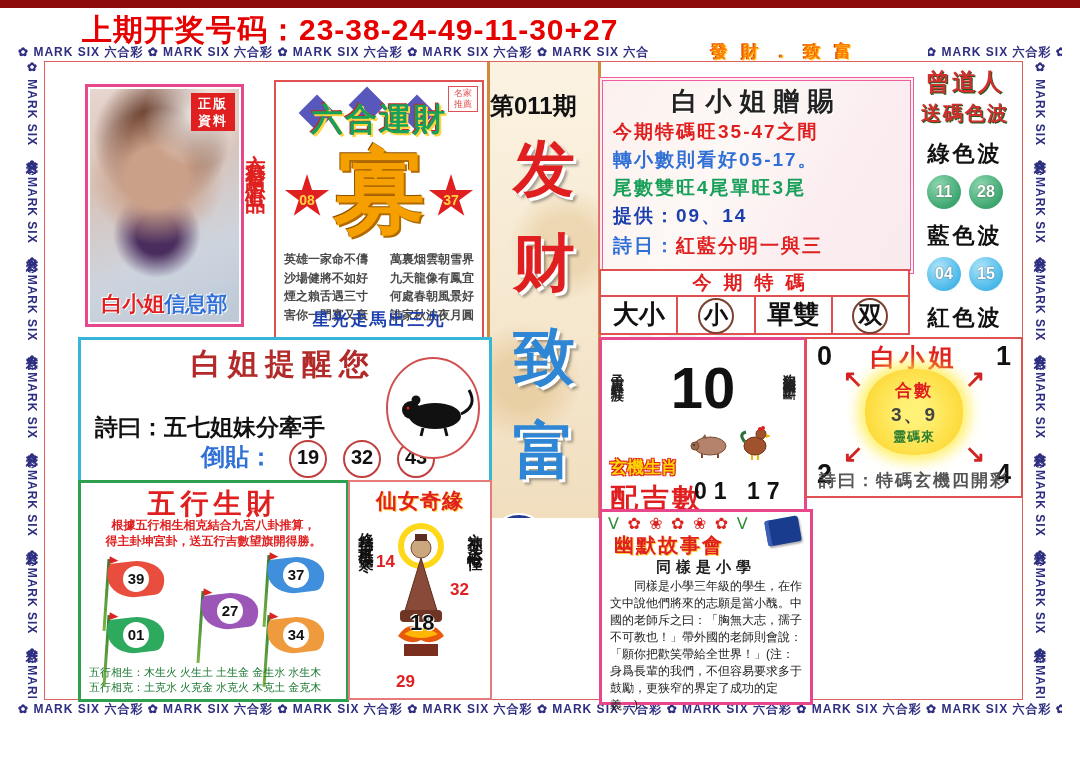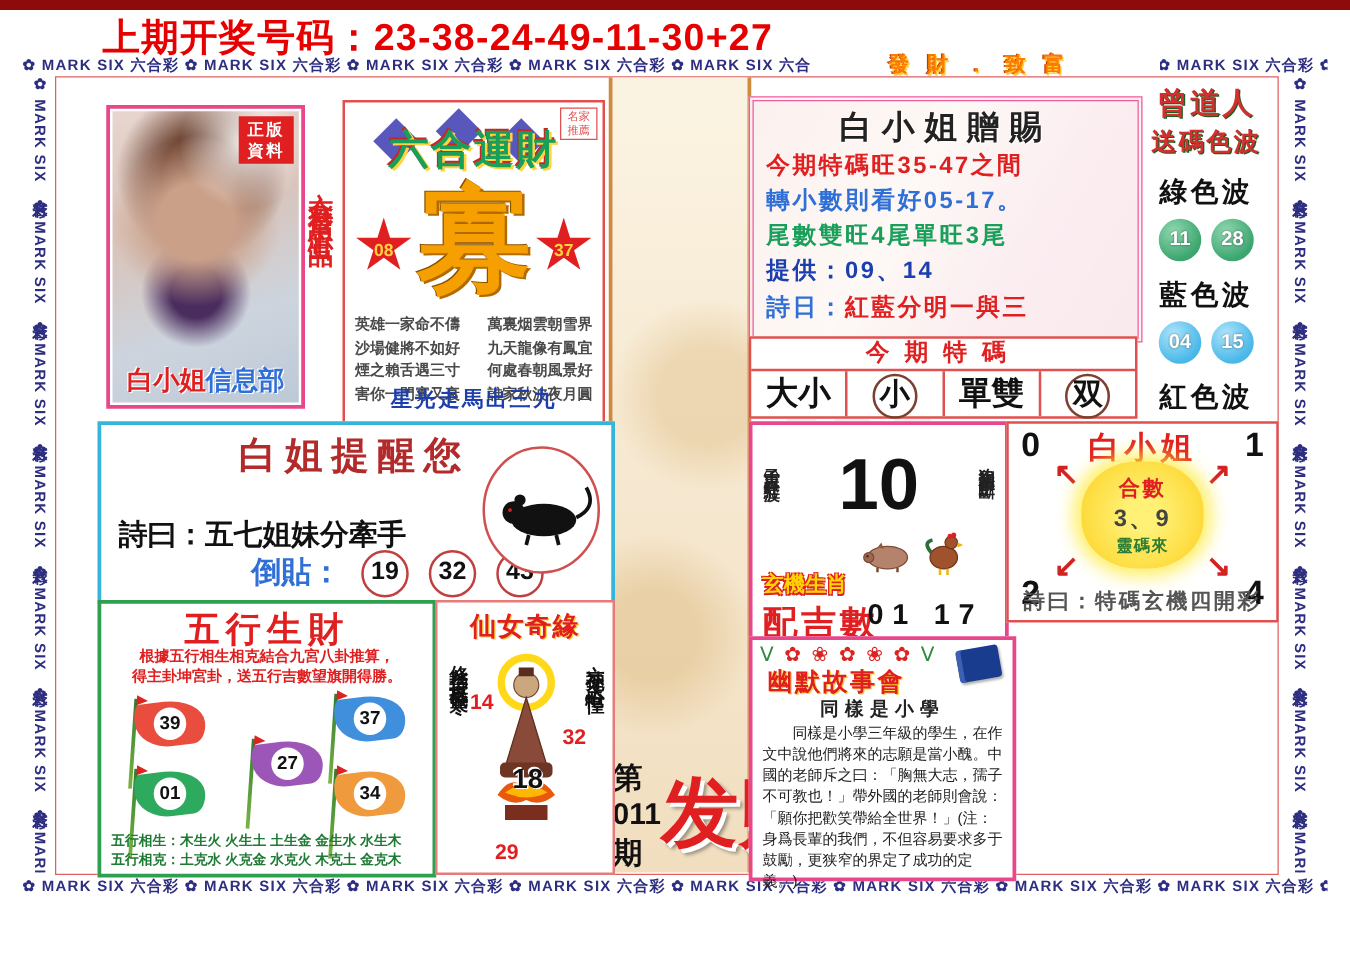--- a/index.html
+++ b/index.html
@@ -56,25 +56,25 @@
      clip-path:polygon(50% 0%,61% 35%,98% 35%,68% 57%,79% 91%,50% 70%,21% 91%,32% 57%,2% 35%,39% 35%);
      color:#ffd23e;font-weight:bold;font-size:14px;text-align:center;line-height:52px;}
   #star-l{left:8px;top:92px;} #star-r{left:152px;top:92px;}
   #big-char{left:0;top:48px;width:100%;text-align:center;font-size:92px;font-weight:bold;color:#f59f00;
      text-shadow:2px 2px 0 #b36b00,-1px -1px 0 #8a5200;}
   #poem{left:8px;top:168px;width:190px;display:flex;justify-content:space-between;}
   .poem-col{font-size:12px;font-weight:bold;color:#4a4a4a;line-height:1.55;}
   #yuncai-bottom{left:0;top:226px;width:100%;text-align:center;color:#1d3fae;font-weight:bold;font-size:17px;letter-spacing:2px;}
 
   
-  #center-col{left:487px;top:62px;width:108px;height:636px;border-left:3px solid #d08a3e;border-right:3px solid #d08a3e;
+  #center-col{left:487px;top:62px;width:108px;height:456px;border-left:3px solid #d08a3e;border-right:3px solid #d08a3e;
      background:radial-gradient(circle at 30% 70%,rgba(214,170,100,.35) 8%,rgba(0,0,0,0) 18%),
                 radial-gradient(circle at 70% 40%,rgba(214,170,100,.3) 10%,rgba(0,0,0,0) 20%),
                 linear-gradient(180deg,#fbf3e2,#f1debf);
-     display:flex;flex-direction:row;align-items:flex-end;}
+     display:flex;flex-direction:column;align-items:flex-start;}
   #issue{margin-top:28px;font-size:24px;font-weight:bold;color:#111;}
   .bigchar{width:100%;text-align:center;font-size:62px;font-weight:bold;height:94px;line-height:94px;
      text-shadow:3px 3px 0 #fff,5px 5px 3px rgba(0,0,0,.35);}
   .bigchar.red{color:#e02020;} .bigchar.blue{color:#2f86d4;}
   #col-logo{margin-top:14px;}
 
   
   #zengci{left:599px;top:77px;width:307px;height:189px;border:4px double #ef5da0;
      background:linear-gradient(rgba(255,255,255,.62),rgba(255,255,255,.62)),
                 linear-gradient(120deg,#f7d9d4 0%,#fbeee6 40%,#f4cfd8 70%,#eec9ce 100%);}
@@ -117,21 +117,21 @@
   
   #wuxing{left:78px;top:480px;width:265px;height:216px;border:3px solid #2e9e4f;background:#fff;}
   #wx-title{left:0;top:2px;width:100%;text-align:center;color:#e02020;font-weight:bold;font-size:28px;letter-spacing:5px;}
   .wx-sub{position:absolute;width:100%;text-align:center;color:#e02020;font-weight:bold;font-size:12px;}
   .flagset{position:absolute;width:64px;height:78px;}
   .pole{position:absolute;left:2px;top:4px;width:3px;height:72px;background:linear-gradient(#2e7d32,#7cb342);transform:rotate(4deg);}
   .pole::before{content:"";position:absolute;left:2px;top:-3px;border-left:9px solid #d22;border-top:4px solid transparent;border-bottom:4px solid transparent;}
   .flag{position:absolute;left:5px;top:6px;width:56px;height:36px;border-radius:10% 55% 20% 50%/35% 55% 45% 60%;transform:rotate(-7deg);}
   .flagnum{position:absolute;left:20px;top:11px;width:26px;height:26px;background:#fff;border-radius:50%;text-align:center;
      line-height:26px;font-weight:bold;font-size:15px;color:#111;}
-  .wx-foot{position:absolute;left:8px;color:#1f7a33;font-weight:bold;font-size:11px;white-space:nowrap;}
+  .wx-foot{position:absolute;left:8px;color:#1f7a33;font-weight:normal;font-size:11px;white-space:nowrap;}
 
   
   #xiannv{left:348px;top:480px;width:140px;height:216px;border:2px solid #e57b7b;background:#fff;}
   #xn-title{left:0;top:5px;width:100%;text-align:center;color:#e02020;font-weight:bold;font-size:21px;letter-spacing:1px;
      text-shadow:1px 1px 0 #ffd23e;}
   .xn-vert{position:absolute;writing-mode:vertical-rl;font-weight:bold;font-size:15px;color:#111;letter-spacing:4px;top:38px;}
   .xn-num{position:absolute;color:#e02020;font-weight:bold;font-size:17px;}
   #xn-center-num{position:absolute;color:#111;font-weight:bold;font-size:22px;text-shadow:1px 1px 0 #fff,-1px -1px 0 #fff;}
 
   

